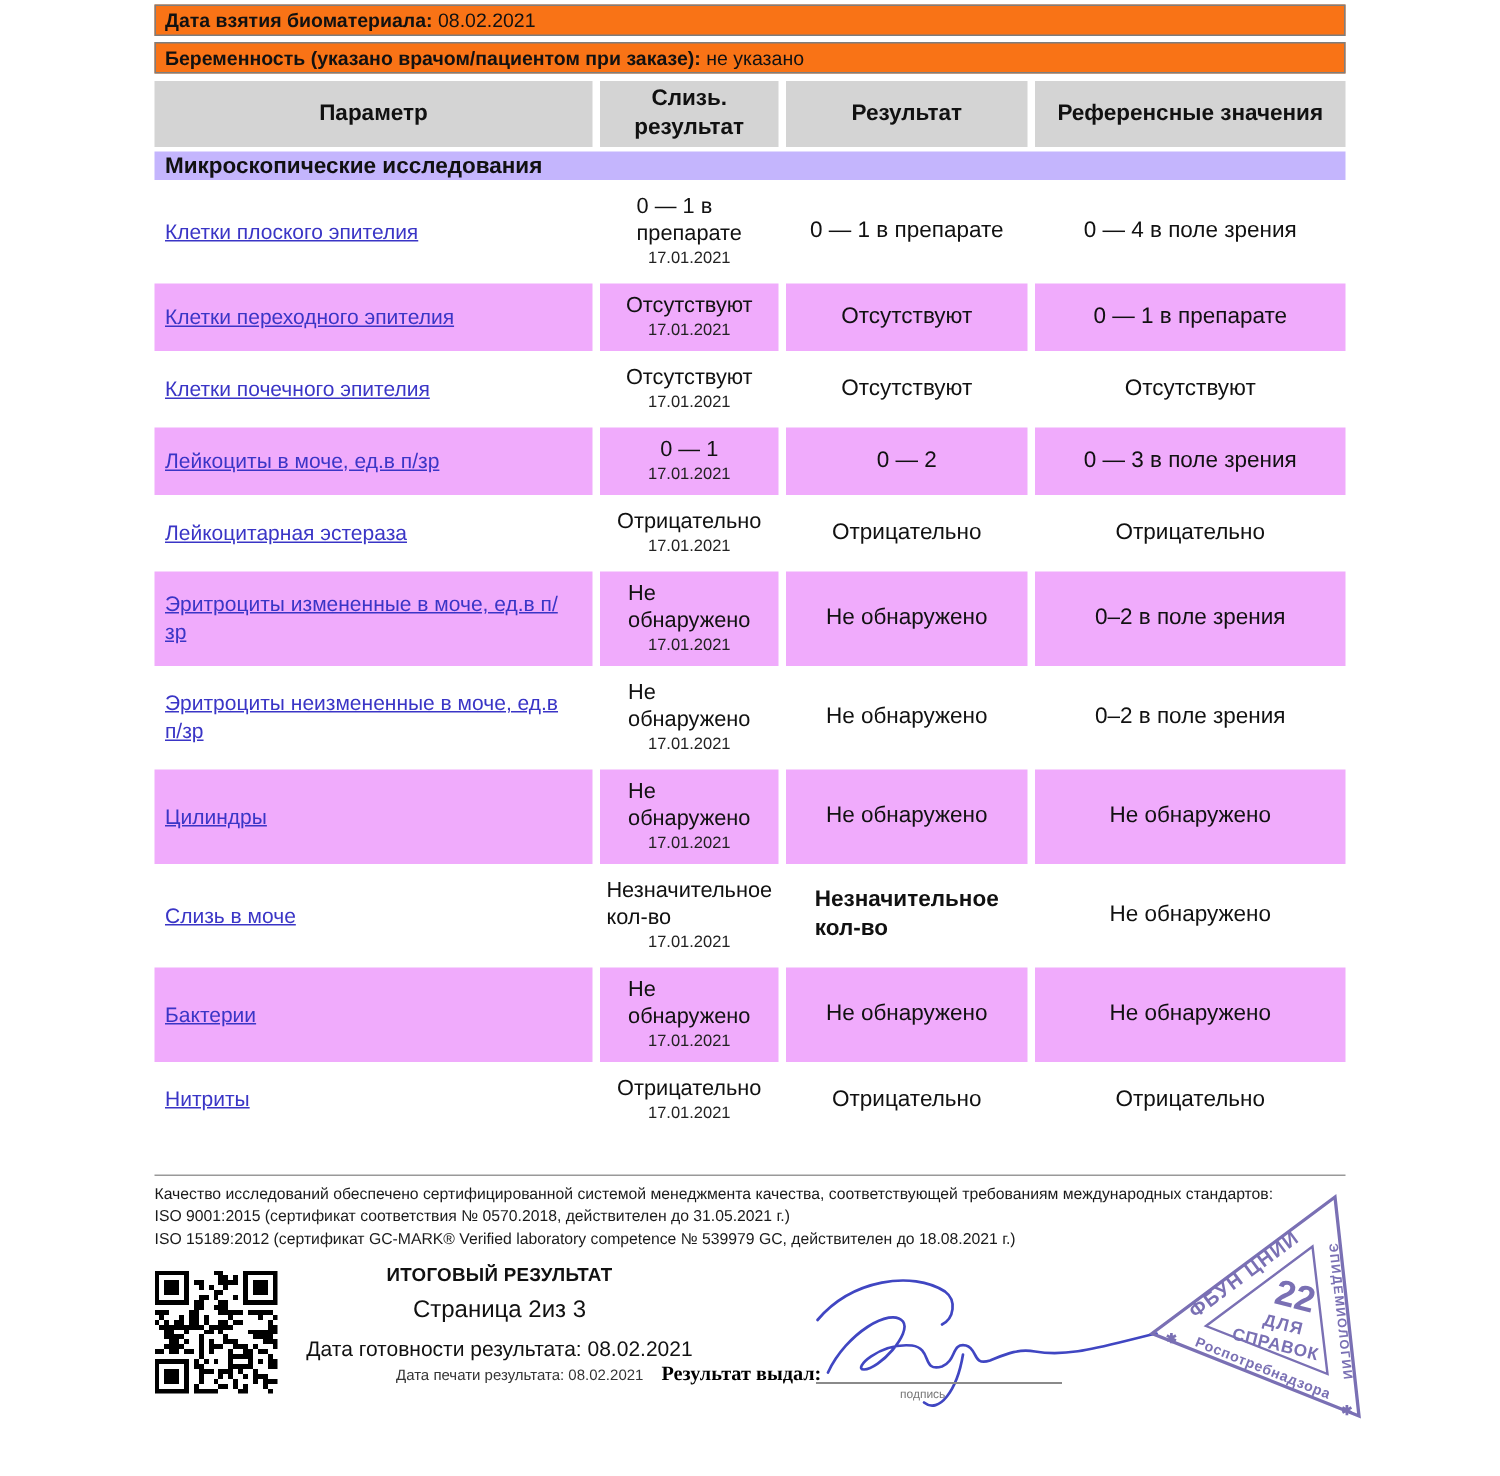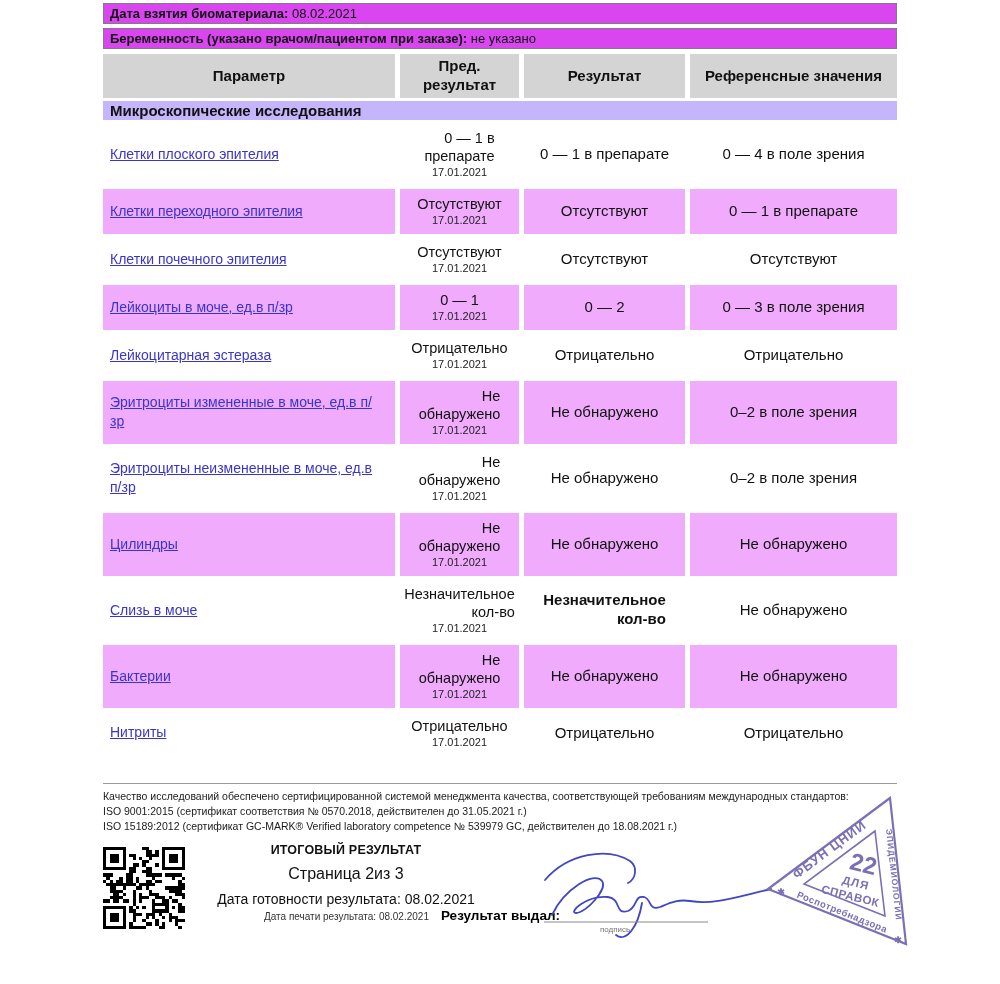--- a/index.html
+++ b/index.html
@@ -5,81 +5,81 @@
   html,body{margin:0;padding:0;}
   body{
     width:1000px;height:984px;position:relative;background:#ffffff;
     font-family:"Liberation Sans",sans-serif;color:#111;
     -webkit-font-smoothing:antialiased;
   }
   .content{position:absolute;left:103px;top:3px;width:794px;}
   
   .info-box{
     border:1px solid #7d7d7d;padding:1px 6px;font-size:13px;line-height:17px;
-    margin-bottom:4px;background:#d946ef;white-space:nowrap;overflow:hidden;
+    margin-bottom:4px;background:#f97316;white-space:nowrap;overflow:hidden;
   }
   .info-box .lbl{font-weight:700;}
   
   .tablegrid{
     display:grid;grid-template-columns:292px 119px 161px 207px;
     column-gap:5px;row-gap:3px;margin-top:5px;width:794px;
   }
   .hcell{
     background:#d4d4d4;font-weight:700;font-size:15px;line-height:1.25;
     display:flex;align-items:center;justify-content:center;text-align:center;
     min-height:44px;white-space:pre-line;padding:2px 4px;box-sizing:border-box;
   }
   .section{
     grid-column:1 / -1;background:#c4b5fd;font-weight:700;font-size:15px;
     padding:1px 7px;line-height:17px;
   }
   .cell{
     display:flex;flex-direction:column;align-items:center;justify-content:center;
-    text-align:right;font-size:15px;line-height:1.25;padding:6px 4px;box-sizing:border-box;
+    text-align:left;font-size:15px;line-height:1.25;padding:6px 4px;box-sizing:border-box;
     background:#fff;
   }
   .cell.shade{background:#f0abfc;}
   .c-param{align-items:flex-start;text-align:left;padding-left:7px;padding-right:12px;}
   .param-link{color:#3a35c6;text-decoration:underline;font-size:14px;line-height:1.35;cursor:pointer;}
   .prev-val{white-space:pre-line;font-size:14.5px;}
   .prev-date{font-size:11px;margin-top:1px;color:#222;}
   .res-val{white-space:pre-line;}
   .res-val.bold{font-weight:700;}
   
   .rule{position:absolute;left:103px;top:783px;width:794px;height:1px;background:#999;}
   .quality{position:absolute;left:103px;top:789px;width:800px;font-size:10.5px;line-height:1.45;color:#1a1a1a;}
   .qr{position:absolute;left:103px;top:847px;width:82px;height:82px;}
-  .center-block{position:absolute;left:196px;top:843px;width:300px;text-align:center;}
+  .center-block{position:absolute;left:183px;top:843px;width:300px;text-align:center;}
   .cb1{font-weight:700;font-size:12.5px;letter-spacing:.2px;}
   .cb2{font-size:16px;margin-top:8px;}
   .cb3{font-size:14px;margin-top:8px;}
   .cb4{position:absolute;left:248px;top:908px;display:flex;align-items:baseline;gap:12px;white-space:nowrap;}
   .print-date{font-size:10px;color:#333;margin-left:16px;}
-  .issued{font-weight:700;font-size:13.5px;color:#000;}
+  .issued{font-weight:700;font-size:13.5px;color:#000;font-family:Liberation Serif, serif;}
   .signature{position:absolute;left:538px;top:843px;}
   .stamp{position:absolute;left:758px;top:791px;}
 </style>
 </head>
 <body>
 
 <div class="content">
 
   <div class="info-box">
     <span class="lbl">Дата взятия биоматериала:</span>
     <span>08.02.2021</span>
   </div>
 
   <div class="info-box">
     <span class="lbl">Беременность (указано врачом/пациентом при заказе):</span>
     <span>не указано</span>
   </div>
 
   <div class="tablegrid">
     <div class="hcell">Параметр</div>
-    <div class="hcell">Пред.
+    <div class="hcell">Слизь.
 результат</div>
     <div class="hcell">Результат</div>
     <div class="hcell">Референсные значения</div>
     <div class="section">Микроскопические исследования</div>
 
   <div class="cell c-param">
     <a class="param-link">Клетки плоского эпителия</a>
   </div>
   <div class="cell c-prev">
     <div class="prev-val">0 — 1 в

